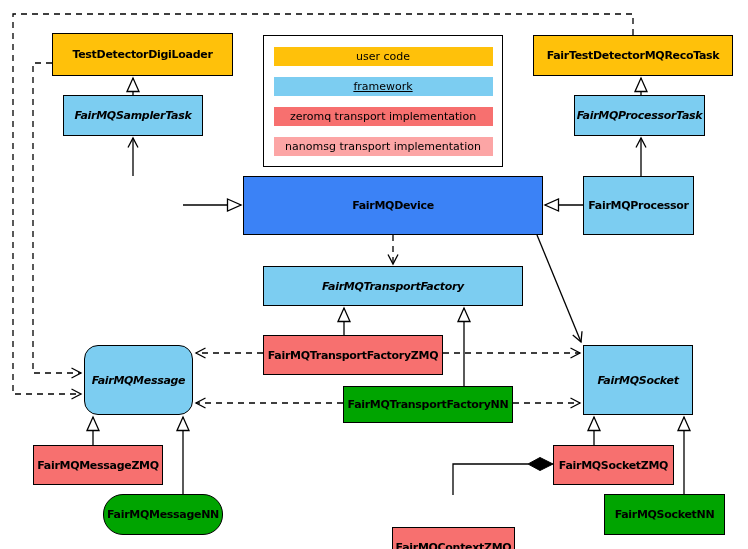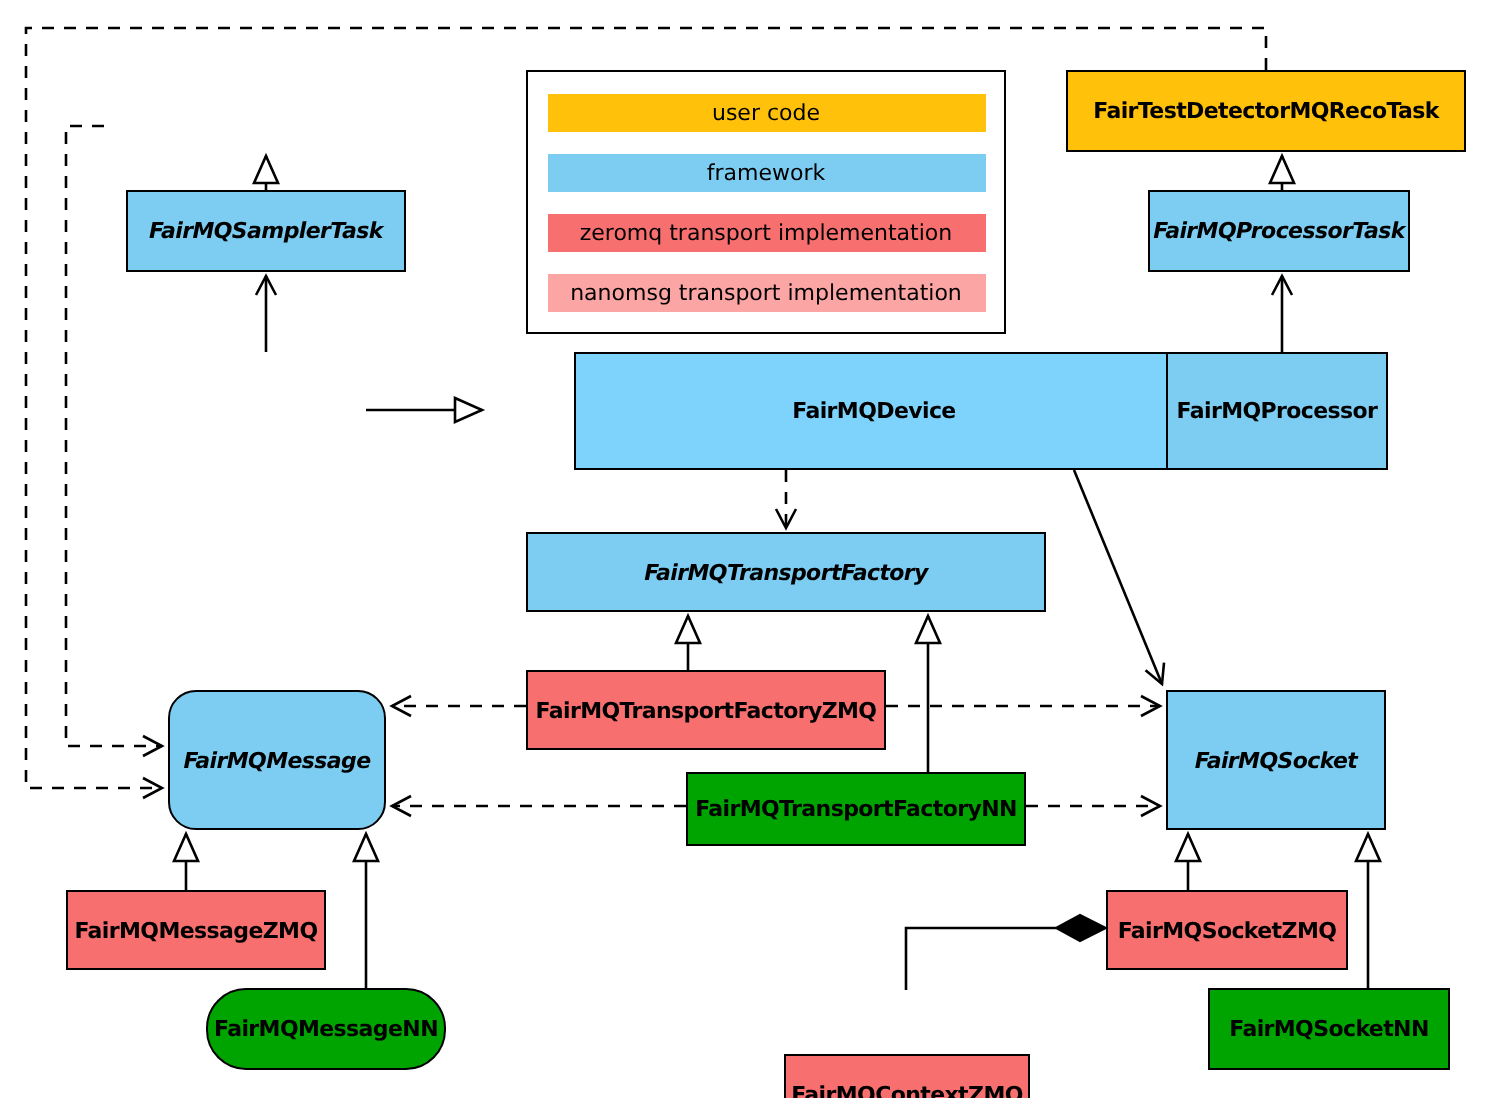--- a/index.html
+++ b/index.html
@@ -62,29 +62,30 @@
     <path class="edge dashed" d="M443,353 L580,353" marker-end="url(#vee)"></path>
     <path class="edge dashed" d="M343,403 L196,403" marker-end="url(#vee)"></path>
     <path class="edge dashed" d="M513,403 L580,403" marker-end="url(#vee)"></path>
     <path class="edge dashed" d="M52,63 L33,63 L33,373 L81,373" marker-end="url(#vee)"></path>
     <path class="edge dashed" d="M633,35 L633,14 L13,14 L13,394 L81,394" marker-end="url(#vee)"></path>
 
     <path class="edge" d="M453,495 L453,464 L528,464"></path>
     <polygon points="528,464 540,457.5 553,464 540,470.5" fill="#000" stroke="#000"></polygon>
   </svg>
 
+  <div class="node" style="left: 52px; top: 33px; width: 181px; height: 43px; background: rgb(255, 193, 10);">TestDetectorDigiLoader</div>
 
   <div class="node" style="left: 533px; top: 35px; width: 200px; height: 41px; background: rgb(255, 193, 10);">FairTestDetectorMQRecoTask</div>
 
   <div class="node abstract" style="left: 63px; top: 95px; width: 140px; height: 41px; background: rgb(124, 205, 241);">FairMQSamplerTask</div>
 
   <div class="node abstract" style="left: 574px; top: 95px; width: 131px; height: 41px; background: rgb(124, 205, 241);">FairMQProcessorTask</div>
 
 
-  <div class="node" style="left: 243px; top: 176px; width: 300px; height: 59px; background: #7dd3fc; margin-left: 44px;">FairMQDevice</div>
+  <div class="node" style="left: 243px; top: 176px; width: 300px; height: 59px; background: #3b82f6;">FairMQDevice</div>
 
   <div class="node" style="left: 583px; top: 176px; width: 111px; height: 59px; background: rgb(124, 205, 241);">FairMQProcessor</div>
 
   <div class="node abstract" style="left: 263px; top: 266px; width: 260px; height: 40px; background: rgb(124, 205, 241);">FairMQTransportFactory</div>
 
   <div class="node" style="left: 263px; top: 335px; width: 180px; height: 40px; background: rgb(247, 112, 111);">FairMQTransportFactoryZMQ</div>
 
   <div class="node" style="left: 343px; top: 386px; width: 170px; height: 37px; background: rgb(0, 164, 0);">FairMQTransportFactoryNN</div>
 
   <div class="node abstract" style="left: 84px; top: 345px; width: 109px; height: 70px; background: rgb(124, 205, 241); border-radius: 14px;">FairMQMessage</div>
@@ -96,18 +97,18 @@
   <div class="node" style="left: 103px; top: 494px; width: 120px; height: 41px; background: rgb(0, 164, 0); border-radius: 20px;">FairMQMessageNN</div>
 
   <div class="node" style="left: 392px; top: 495px; width: 123px; height: 40px; background: rgb(247, 112, 111); margin-top: 32px;">FairMQContextZMQ</div>
 
   <div class="node" style="left: 553px; top: 445px; width: 121px; height: 40px; background: rgb(247, 112, 111);">FairMQSocketZMQ</div>
 
   <div class="node" style="left: 604px; top: 494px; width: 121px; height: 41px; background: rgb(0, 164, 0);">FairMQSocketNN</div>
 
   <div class="legend" style="left:263px;top:23px;width:240px;height:132px">
     <div class="lbar" style="background: rgb(255, 193, 10);">user code</div>
-    <div class="lbar" style="background: rgb(124, 205, 241);">framework</div>
+    <div class="lbar" style="background: rgb(124, 205, 241); text-decoration: underline;">framework</div>
     <div class="lbar" style="background: rgb(247, 112, 111);">zeromq transport implementation</div>
     <div class="lbar" style="background: #fca5a5; text-align: center;">nanomsg transport implementation</div>
   </div>
 
 </div>
 
 </body></html>

